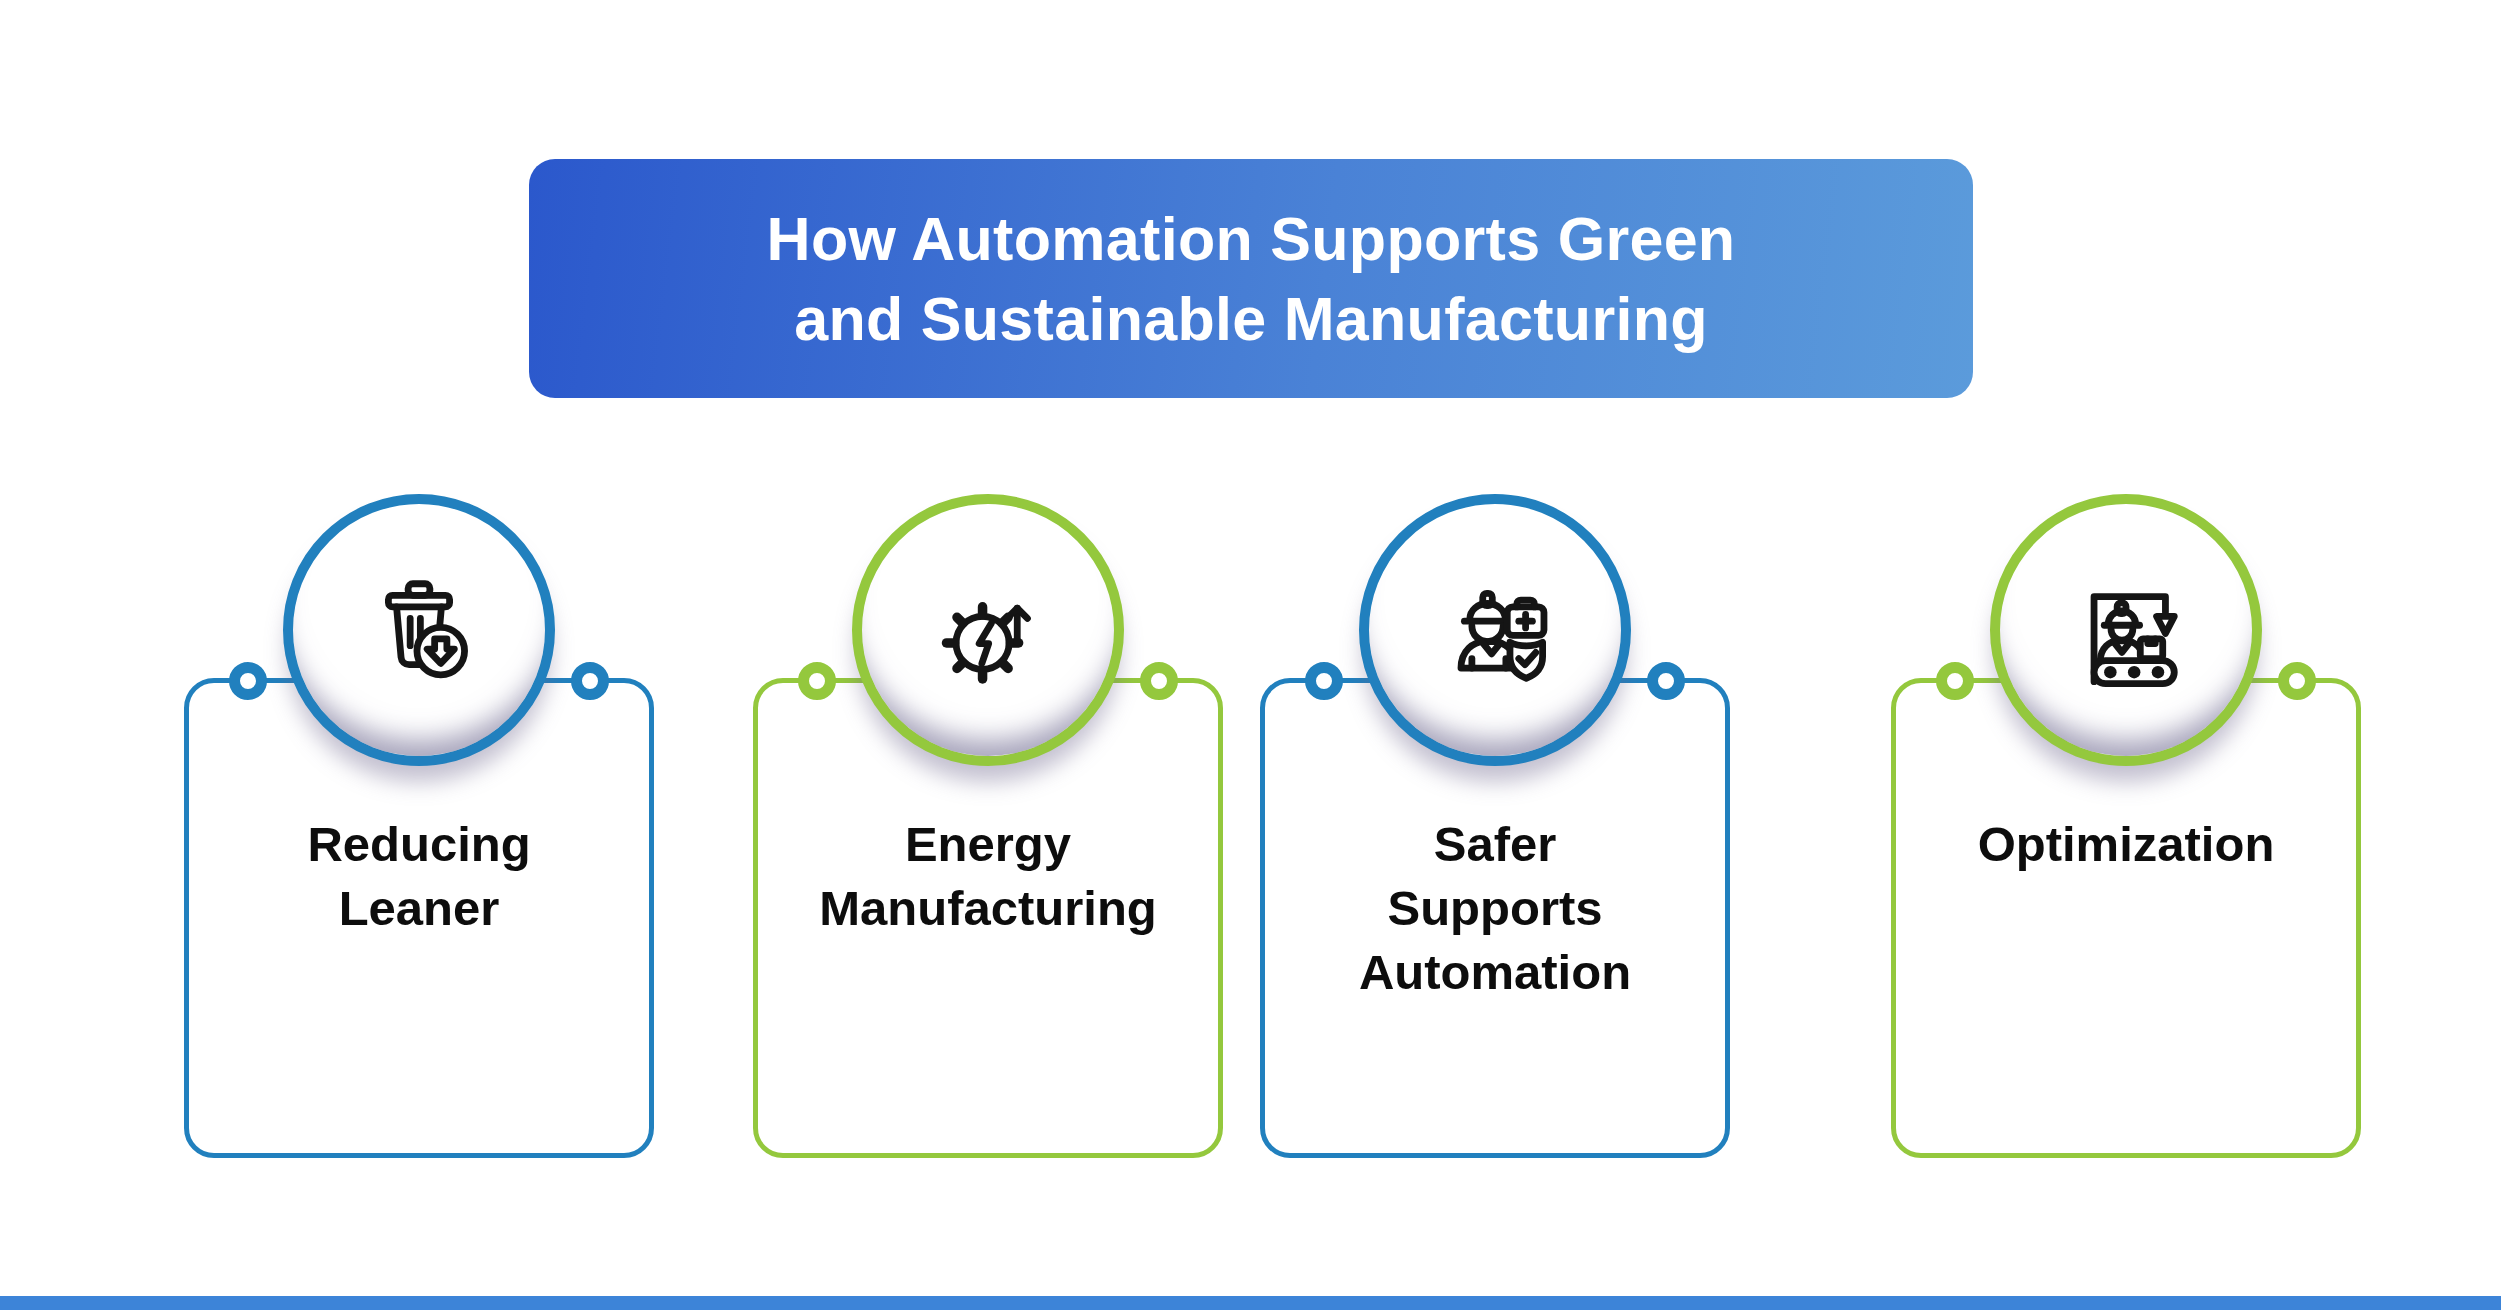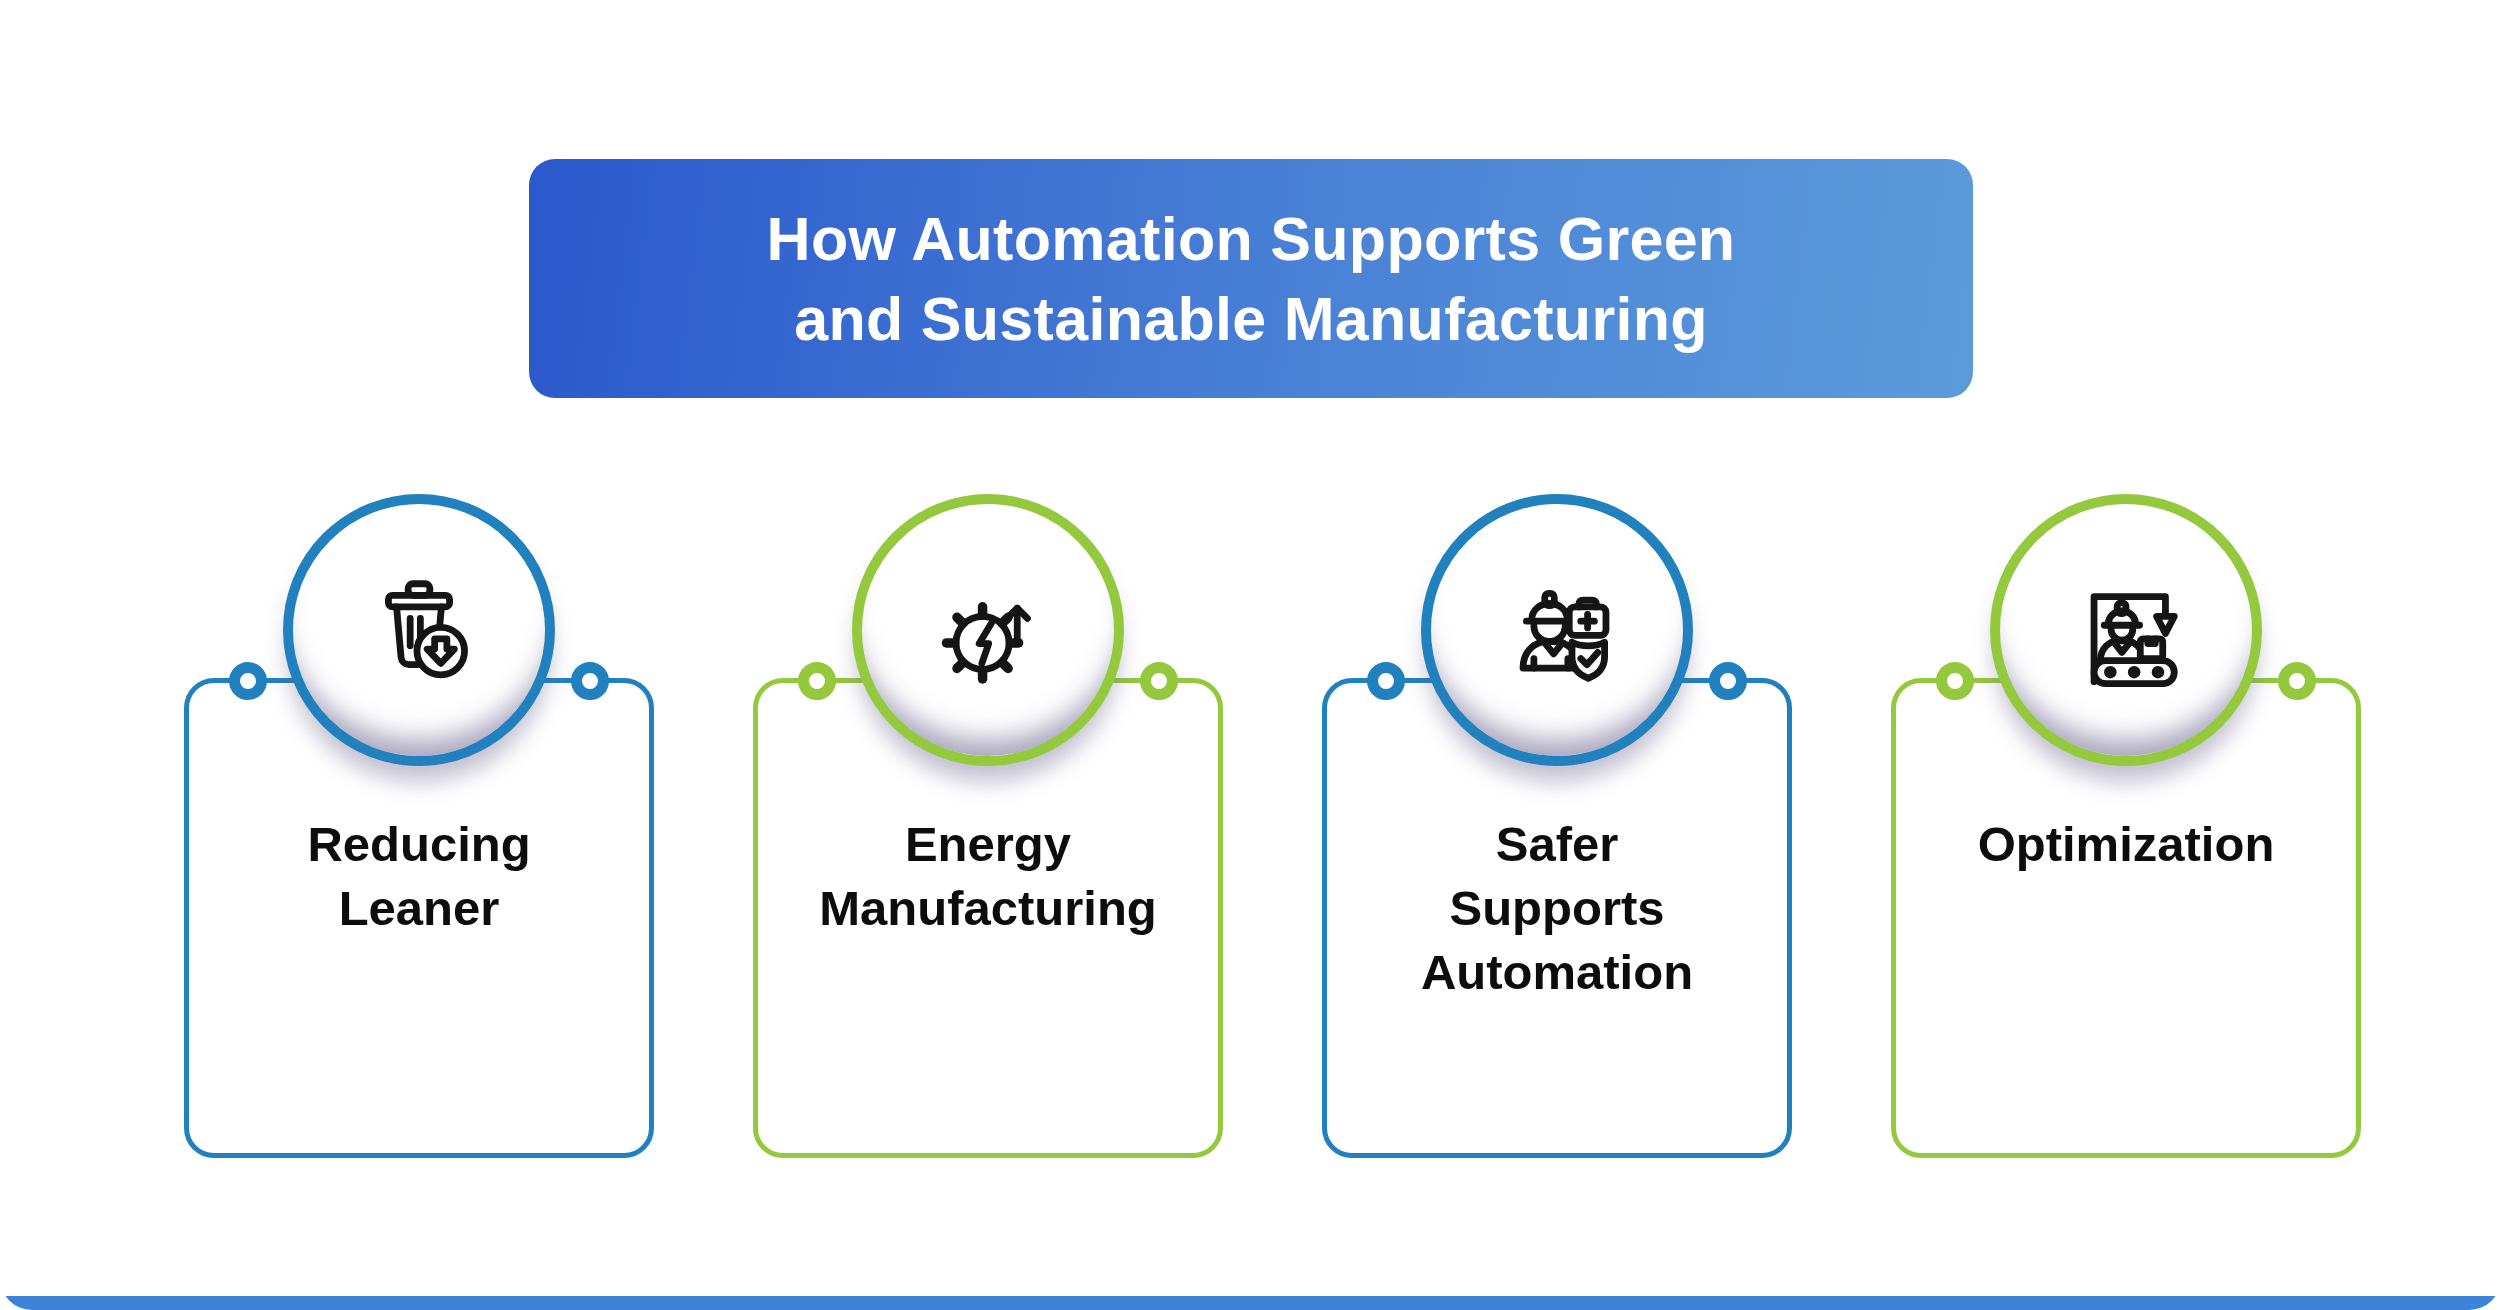--- a/index.html
+++ b/index.html
@@ -1,37 +1,36 @@
 <!DOCTYPE html>
 <html><head>
 <meta charset="utf-8">
 <style>
   html,body{margin:0;padding:0;background:#ffffff;}
   .stage{
     position:relative;width:2501px;height:1310px;background:#ffffff;overflow:hidden;
     font-family:"Liberation Sans","DejaVu Sans",sans-serif;
-    border-radius:32px;
   }
   
   .banner{
     position:absolute;left:529px;top:159px;width:1444px;height:239px;
     border-radius:26px;
     background:linear-gradient(97deg,#2b58cc 0%,#4a82d6 55%,#5b9bdb 100%);
     display:flex;flex-direction:column;justify-content:center;align-items:center;
     color:#ffffff;font-weight:700;font-size:61px;line-height:80px;text-align:center;
     letter-spacing:.3px;
   }
   
   .card{
     position:absolute;top:678px;width:470px;height:480px;
     border:5px solid;border-radius:30px;background:transparent;box-sizing:border-box;
   }
   .card.blue{border-color:#2180be;}
   .card.green{border-color:#94c83d;}
-  .card-1{left:184px;} .card-2{left:753px;text-decoration:underline;} .card-3{left:1322px;} .card-4{left:1891px;}
+  .card-1{left:184px;} .card-2{left:753px;text-decoration:underline;} .card-3{left:1260px;} .card-4{left:1891px;}
 
   
   .dot{
     position:absolute;top:-21px;width:38px;height:38px;box-sizing:border-box;
     border-radius:50%;background:#ffffff;border:11px solid;
   }
   .dot.left{left:40px;} .dot.right{right:40px;}
   .blue .dot{border-color:#2180be;} .green .dot{border-color:#94c83d;}
 
   

